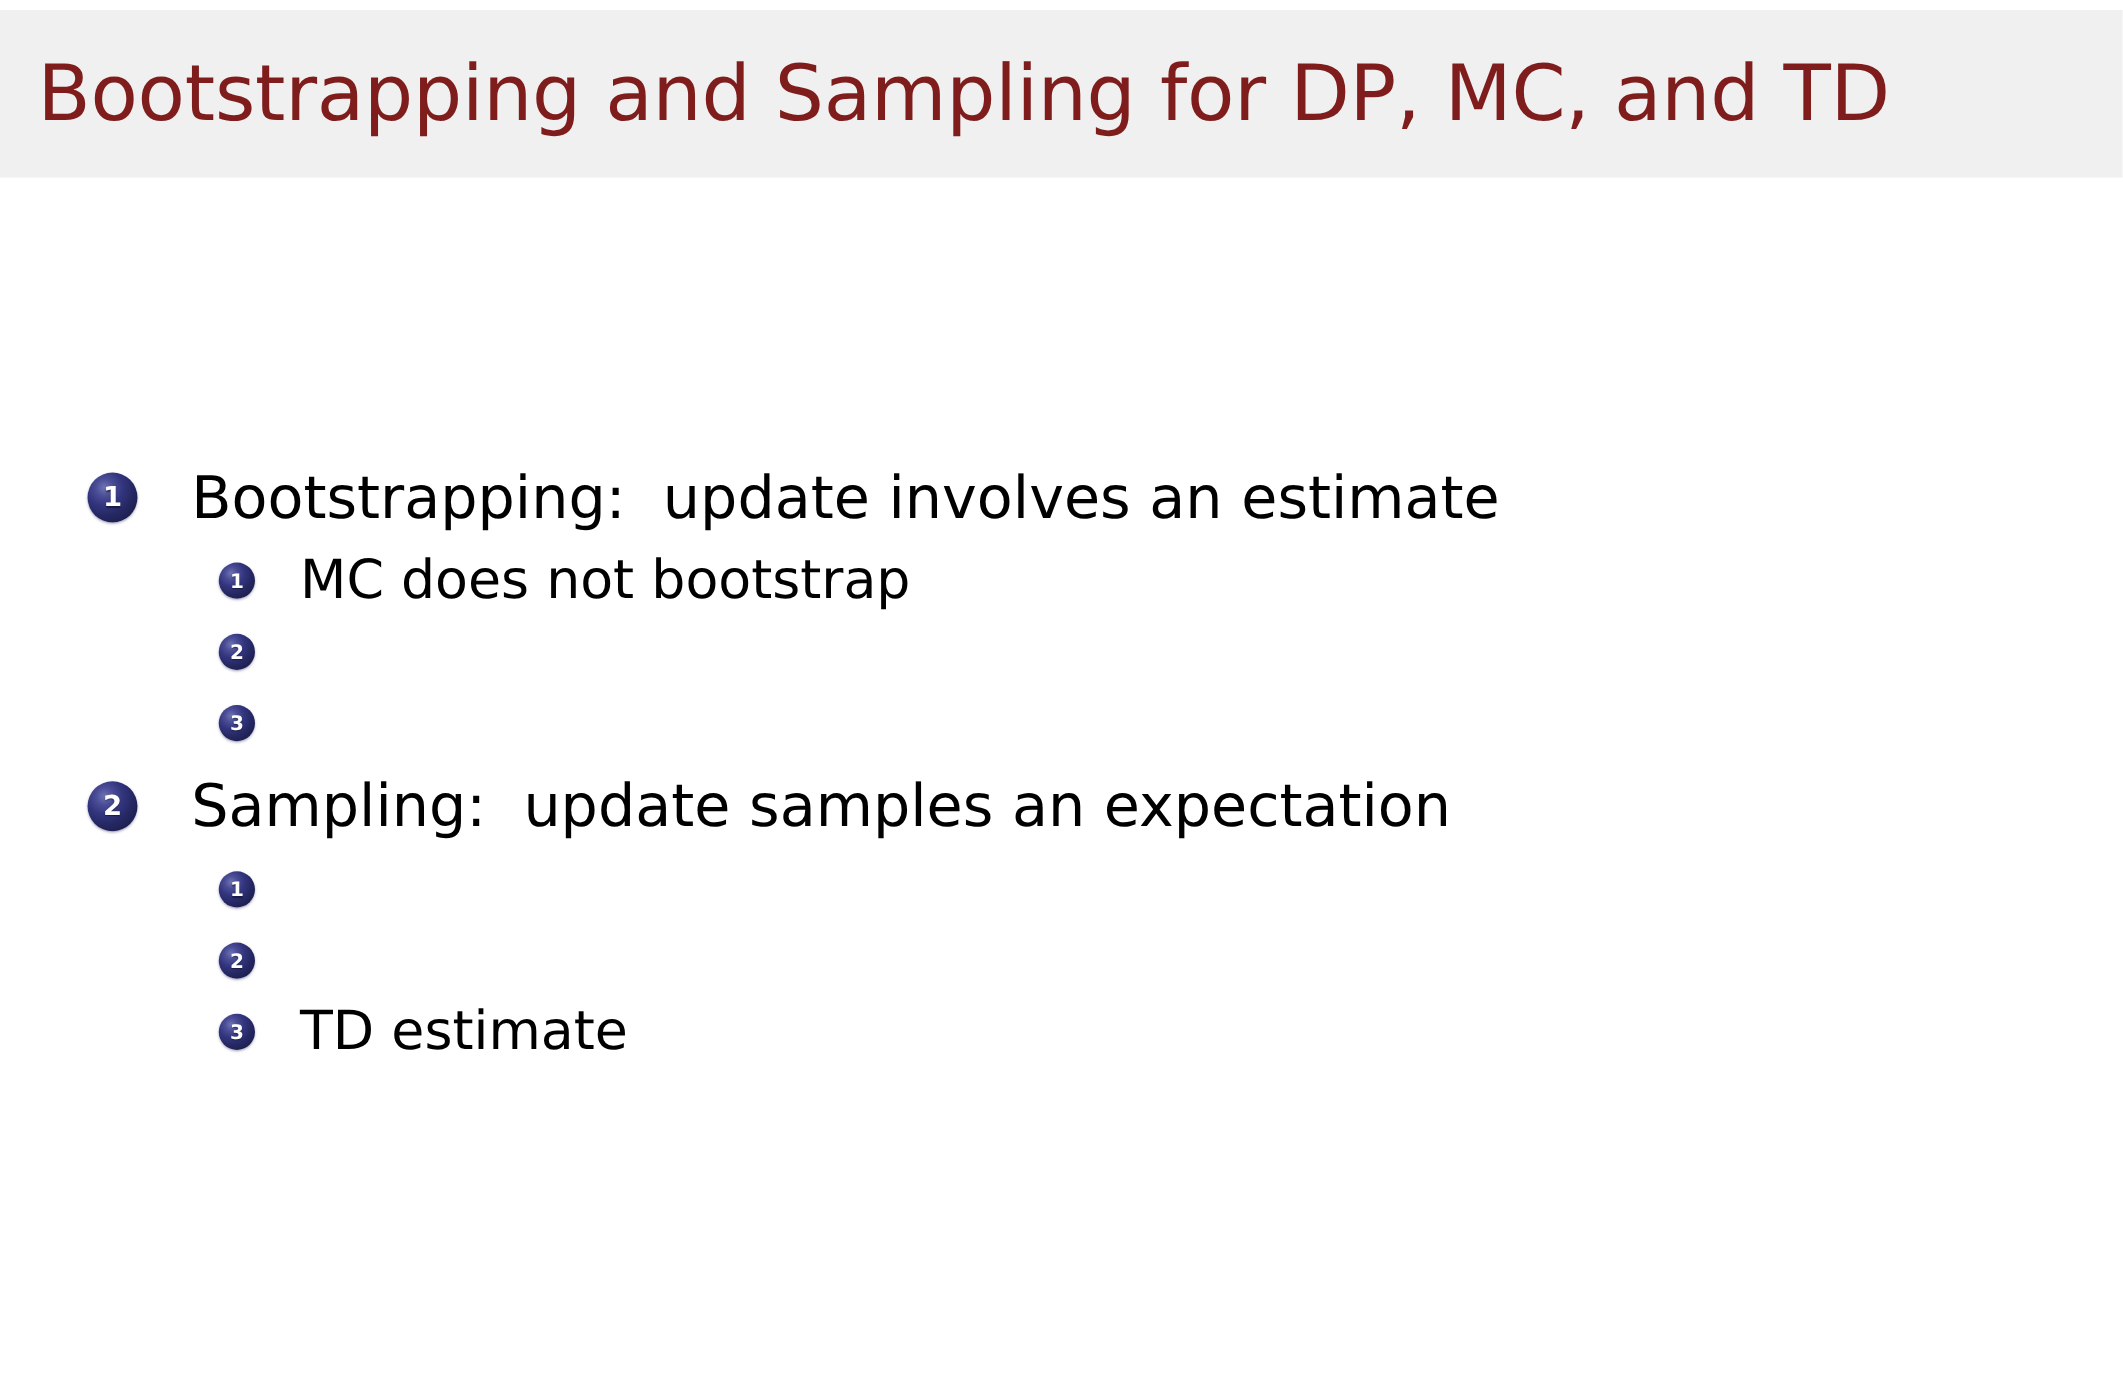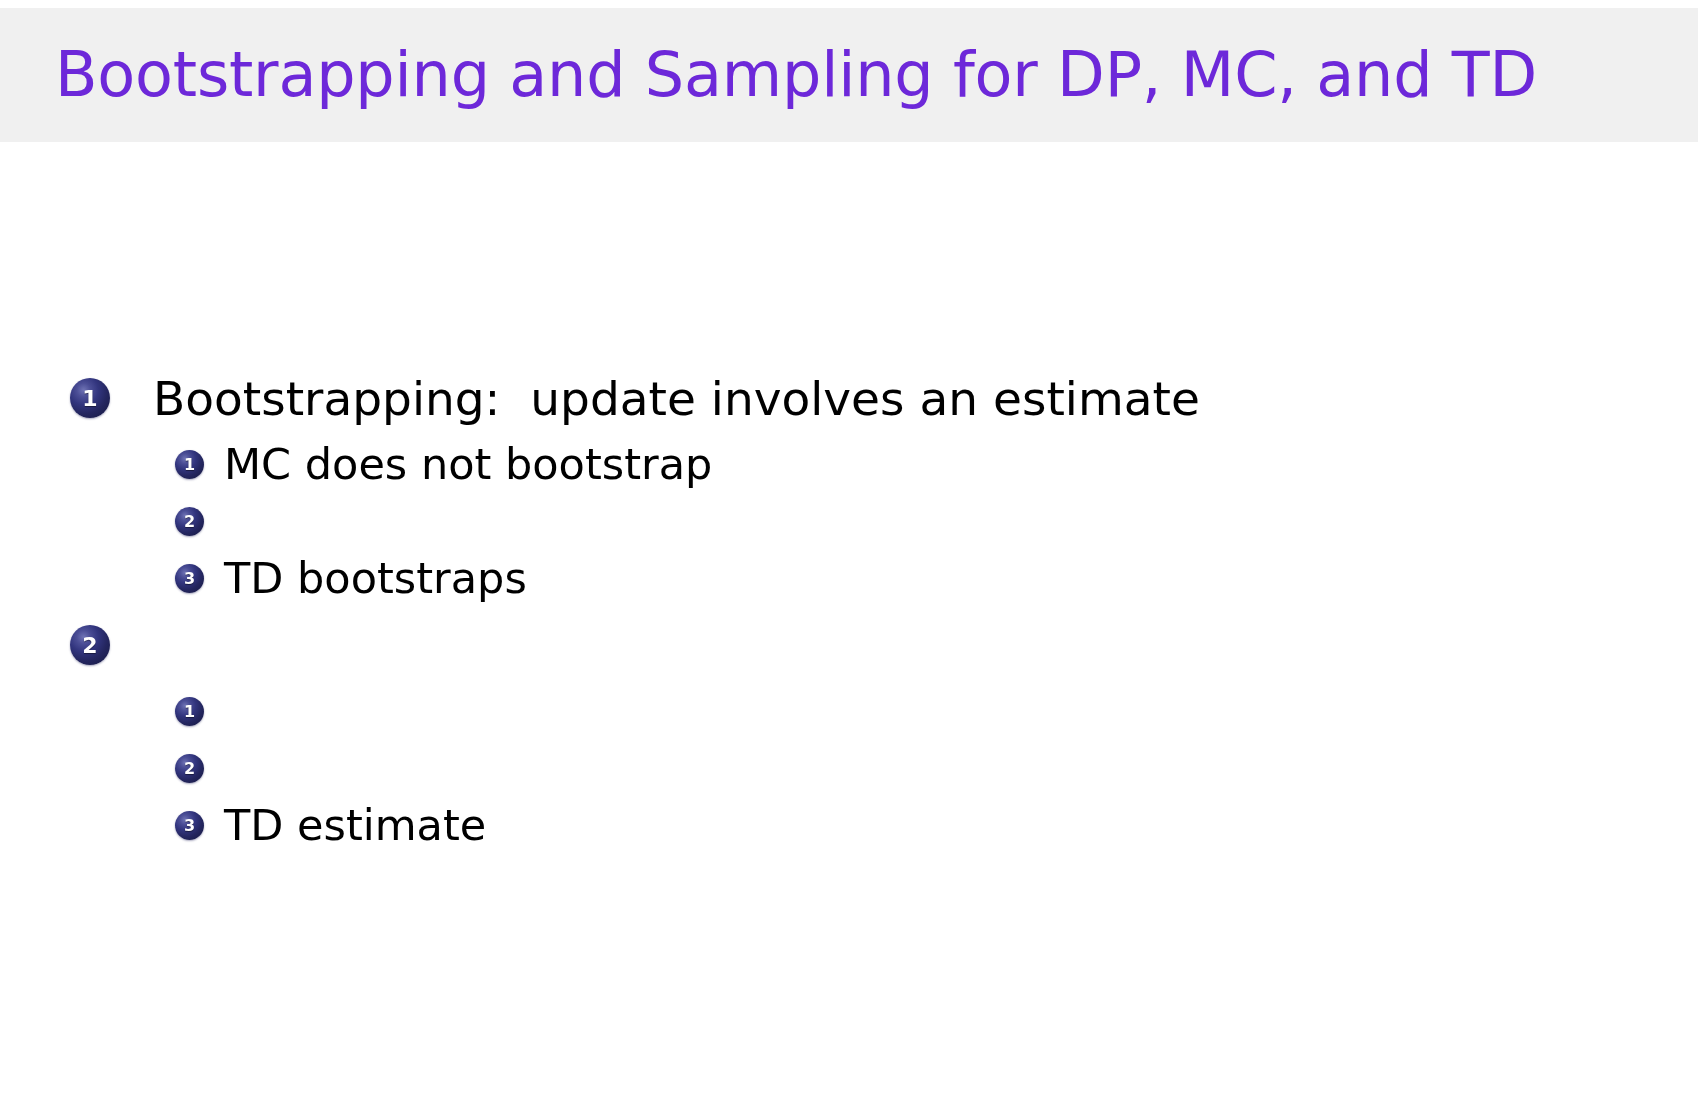--- a/index.html
+++ b/index.html
@@ -31,24 +31,23 @@
     display: flex;
     align-items: center;
     box-sizing: border-box;
     padding-left: 30px;
   }
   .title-text {
     font-family: "DejaVu Sans", sans-serif;
     font-size: 62px;
     line-height: 1.05;
     font-weight: 400;
-    color: #6d28d9;
+    color: #7f1d1d;
     letter-spacing: -0.2px;
     white-space: nowrap;
-    margin-left: 25px;
   }
 
   
   .body {
     position: absolute;
     left: 0;
     top: 142px;
     width: 1698px;
     height: 964px;
   }
@@ -119,21 +118,21 @@
     margin-bottom: 12px;
   }
 
   .item2-row {
     display: flex;
     align-items: center;
     height: 57px;
   }
 
   .item2-label {
-    margin-left: 20px;
+    margin-left: 36px;
     font-family: "DejaVu Sans", sans-serif;
     font-size: 43px;
     line-height: 1;
     color: #000000;
     white-space: pre;
   }
 </style>
 </head>
 <body>
 
@@ -163,30 +162,30 @@
           </div>
           <div class="item2-row">
             <div class="badge badge-l2">
               <span>2</span>
             </div>
           </div>
           <div class="item2-row">
             <div class="badge badge-l2">
               <span>3</span>
             </div>
-            <div class="item2-label">TD bootstraps</div>
           </div>
         </div>
       </div>
 
       <div class="item1">
         <div class="item1-row">
           <div class="badge badge-l1">
             <span>2</span>
           </div>
+          <div class="item1-label">Sampling:  update samples an expectation</div>
         </div>
 
         <div class="level2-list">
           <div class="item2-row">
             <div class="badge badge-l2">
               <span>1</span>
             </div>
           </div>
           <div class="item2-row">
             <div class="badge badge-l2">

